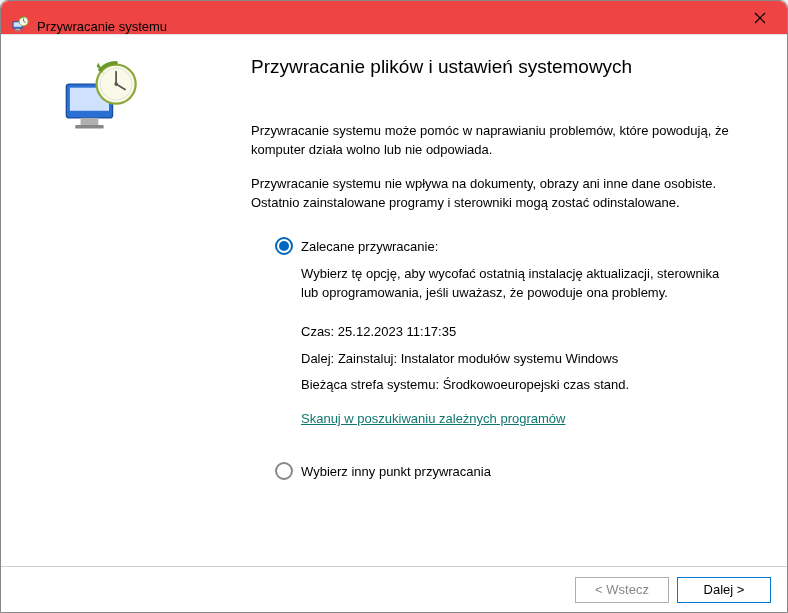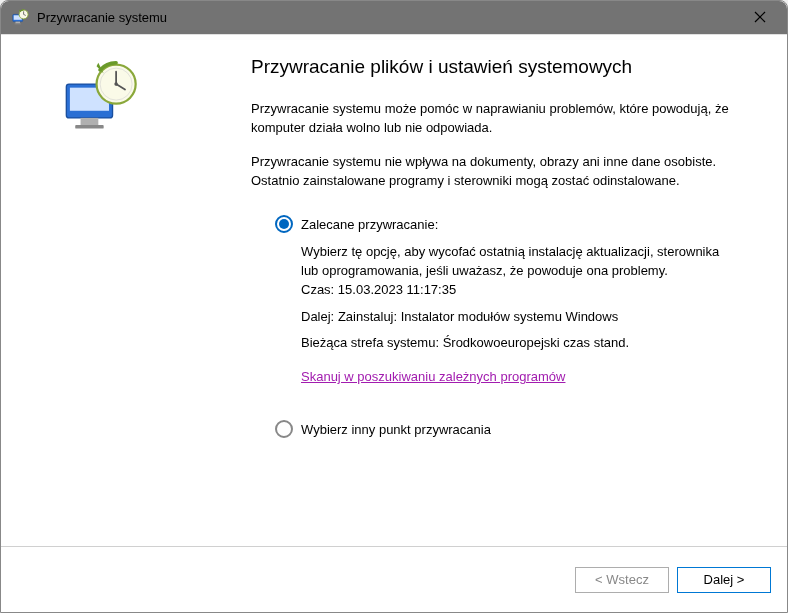--- a/index.html
+++ b/index.html
@@ -21,24 +21,24 @@
       background: #ffffff;
       border: 1px solid #888;
       border-radius: 8px 8px 0 0;
       display: flex;
       flex-direction: column;
       position: relative;
     }
     .titlebar {
       height: 34px;
       display: flex;
-      align-items: center;
+      align-items: flex-end;
       padding: 0 4px 0 10px;
       border-bottom: 1px solid #e0e0e0;
-      background: #737373;
+      background: #ef4444;
       border-radius: 8px 8px 0 0;
     }
     .titlebar-icon {
       width: 18px;
       height: 18px;
       margin-right: 8px;
       display: flex;
       align-items: center;
       justify-content: center;
     }
@@ -79,21 +79,21 @@
       margin-top: 6px;
     }
     .content {
       flex: 1;
       padding: 20px 50px 10px 50px;
     }
     .heading {
       font-size: 19px;
       color: #000;
       font-weight: 400;
-      margin-bottom: 20px;
+      margin-bottom: 42px;
       line-height: 1.3;
     }
     .para {
       color: #000;
       line-height: 1.45;
       margin-bottom: 16px;
     }
     .radio-block {
       margin-top: 24px;
       margin-left: 24px;
@@ -127,40 +127,41 @@
     .radio-label {
       color: #000;
     }
     .sub-block {
       margin-left: 26px;
       margin-bottom: 20px;
     }
     .sub-para {
       color: #000;
       line-height: 1.45;
+      margin-bottom: 20px;
     }
     .detail-line {
       color: #000;
       margin-bottom: 8px;
       line-height: 1.45;
     }
     .scan-link {
-      color: #a21caf;
+      color: #0f766e;
       text-decoration: underline;
       cursor: pointer;
       display: inline-block;
       margin-top: 8px;
       margin-bottom: 16px;
     }
     .radio-block2 {
       margin-left: 24px;
       margin-top: 6px;
     }
     .footer {
-      height: 66px;
+      height: 46px;
       border-top: 1px solid #d0d0d0;
       background: #ffffff;
       display: flex;
       align-items: center;
       justify-content: flex-end;
       padding: 0 16px;
       gap: 8px;
     }
     .btn {
       min-width: 94px;
@@ -242,21 +243,21 @@
         <div class="radio-row">
           <span class="radio selected"></span>
           <span class="radio-label">Zalecane przywracanie:</span>
         </div>
 
         <div class="sub-block">
           <p class="sub-para">Wybierz tę opcję, aby wycofać ostatnią instalację aktualizacji, sterownika lub oprogramowania, jeśli uważasz, że powoduje ona problemy.</p>
 
           <div class="detail-line">
             <span>Czas:</span>
-            <span>15.03.2023 11:17:35</span>
+            <span>25.12.2023 11:17:35</span>
           </div>
           <div class="detail-line">
             <span>Dalej:</span>
             <span>Zainstaluj: Instalator modułów systemu Windows</span>
           </div>
           <div class="detail-line">
             <span>Bieżąca strefa systemu:</span>
             <span>Środkowoeuropejski czas stand.</span>
           </div>
 

